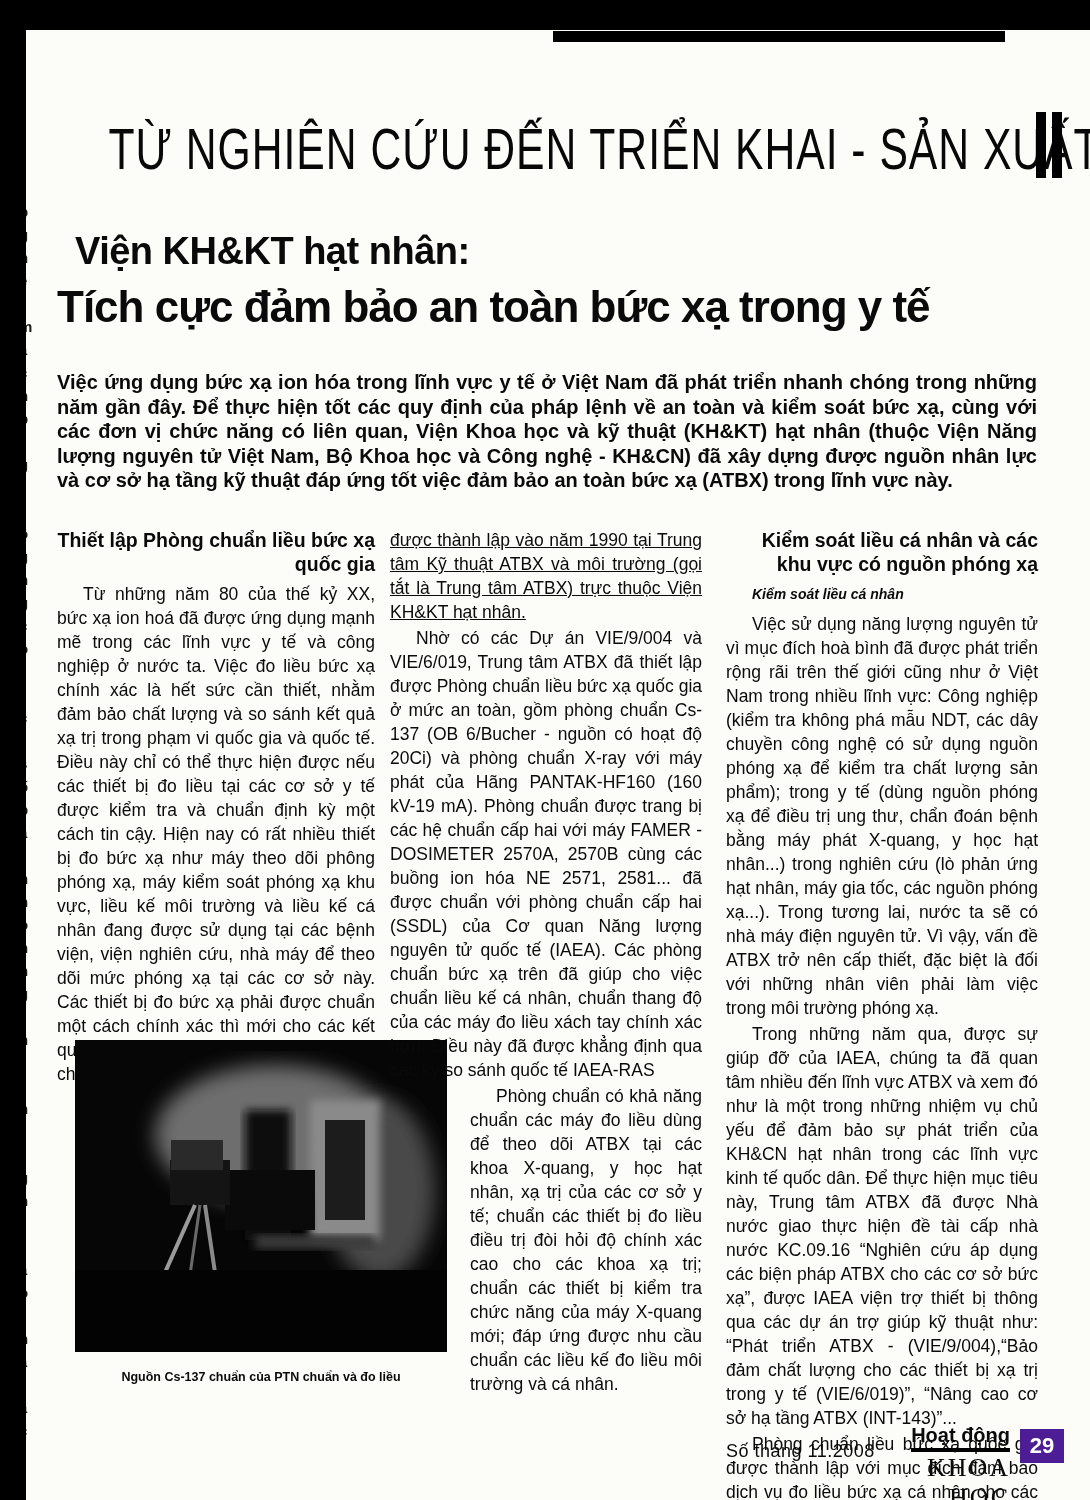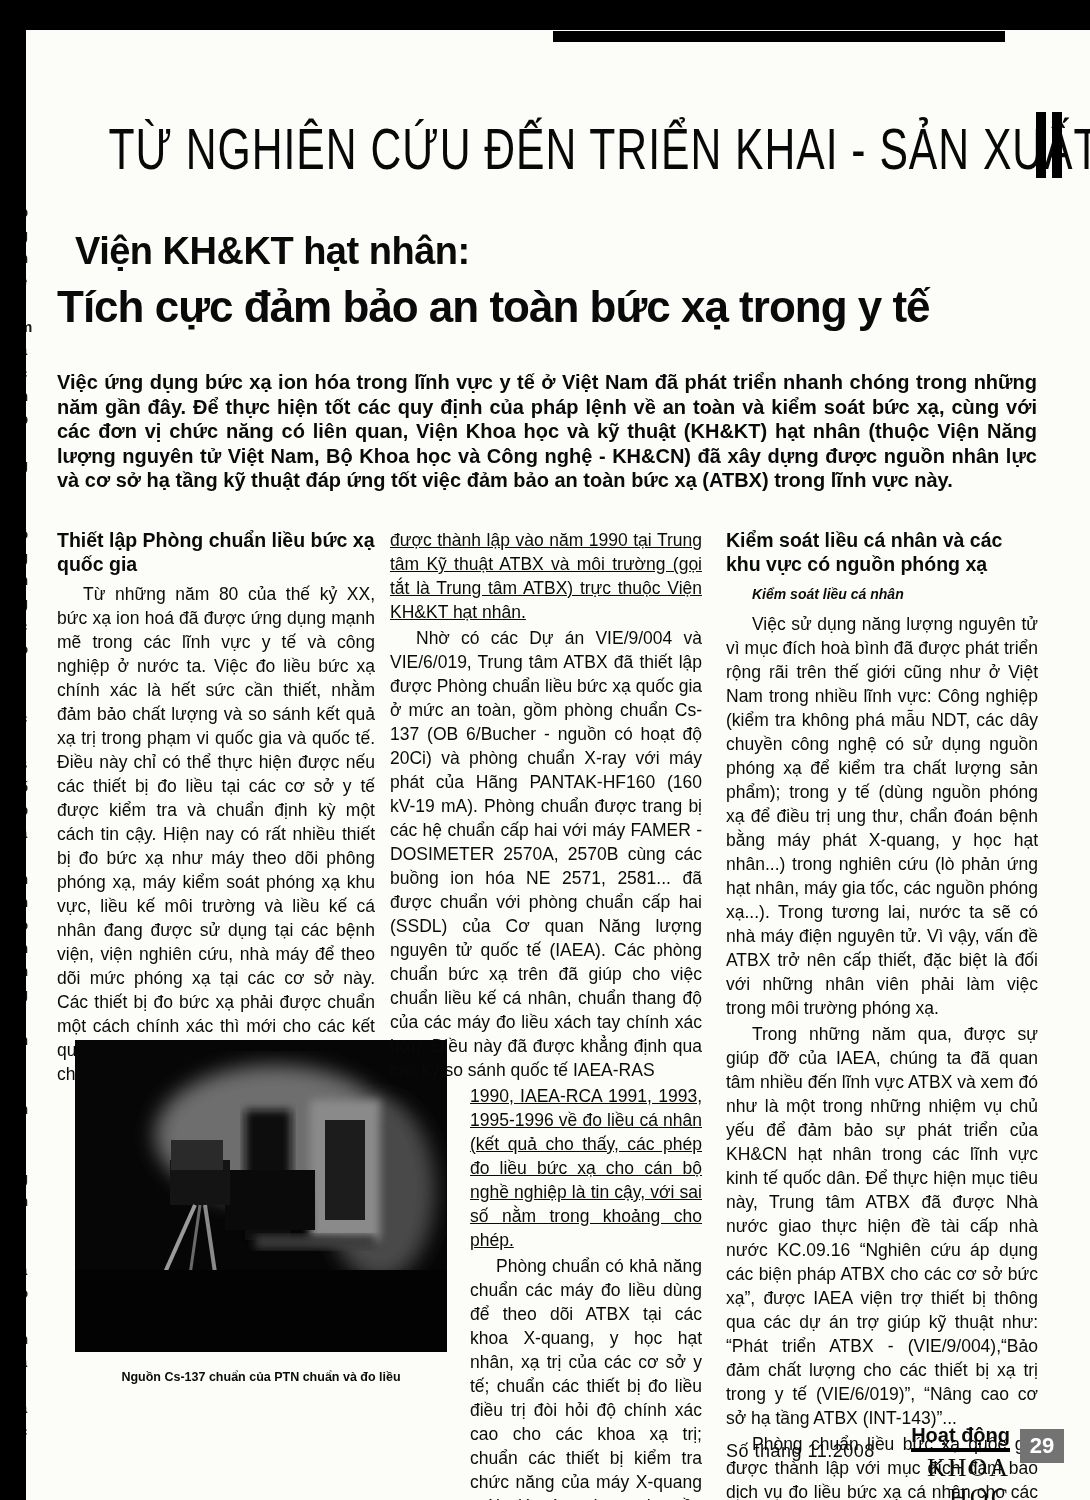--- a/index.html
+++ b/index.html
@@ -34,40 +34,40 @@
 
   .lead{position:absolute;left:57px;top:370px;width:980px;
     font-size:20px;font-weight:bold;line-height:24.6px;text-align:justify;}
 
   .col{position:absolute;top:528px;font-size:17.5px;line-height:24px;text-align:justify;}
   .col1{left:57px;width:318px;}
   .col2{left:390px;width:312px;}
   .col3{left:726px;width:312px;}
   .col p{margin:0 0 2px 0;text-indent:26px;}
   .col p.noindent{text-indent:0;text-decoration:underline;}
-  .col-heading{font-size:19.5px;font-weight:bold;line-height:24px;text-align:left;
+  .col-heading{font-size:19.5px;font-weight:bold;line-height:24px;text-align:right;
     text-indent:0;margin:0 0 6px 0;}
   .sub-heading{font-family:Liberation Sans, sans-serif;
     font-style:italic;font-weight:bold;font-size:14px;margin:2px 0 6px 0;text-indent:26px;}
   .narrow{margin-left:80px;}
 
   .photo{position:absolute;left:75px;top:1040px;width:372px;height:312px;
     background:#050505;overflow:hidden;}
   .photo svg{display:block;}
   .caption{position:absolute;left:75px;top:1358px;width:372px;text-align:center;
     font-size:12.5px;font-weight:bold;margin-top:12px;}
 
   .footer-issue{position:absolute;left:726px;top:1441px;font-size:18px;letter-spacing:0.5px;}
   .footer-brand{position:absolute;left:860px;top:1424px;width:150px;text-align:right;}
   .footer-brand .brand-top{display:inline-block;font-size:20px;font-weight:bold;
     border-bottom:4px solid #000;padding-bottom:1px;}
   .footer-brand .brand-bottom{font-family:"Liberation Serif","DejaVu Serif",serif;
     font-size:26px;letter-spacing:2px;margin-top:1px;}
   .page-number{position:absolute;left:1020px;top:1429px;width:44px;height:34px;
-    background:#737373;color:#fff;font-size:22px;font-weight:bold;
+    background:#4c1d95;color:#fff;font-size:22px;font-weight:bold;
     display:flex;align-items:center;justify-content:center;}
 </style>
 </head>
 <body>
 
 <div class="page">
 
   <div class="bar left-bar"></div>
   <div class="bar top-bar"></div>
   <div class="bar top-bar2"></div>
@@ -169,21 +169,20 @@
       <rect x="180" y="195" width="120" height="14" fill="#3a3a3a" filter="url(#b2)"></rect>
       <rect x="0" y="230" width="372" height="82" fill="#030303"></rect>
     </svg>
   </div>
   <div class="caption">Nguồn Cs-137 chuẩn của PTN chuẩn và đo liều</div>
 
   <div class="col col2">
     <p class="noindent">được thành lập vào năm 1990 tại Trung tâm Kỹ thuật ATBX và môi trường (gọi tắt là Trung tâm ATBX) trực thuộc Viện KH&amp;KT hạt nhân.</p>
     <p>Nhờ có các Dự án VIE/9/004 và VIE/6/019, Trung tâm ATBX đã thiết lập được Phòng chuẩn liều bức xạ quốc gia ở mức an toàn, gồm phòng chuẩn Cs-137 (OB 6/Bucher - nguồn có hoạt độ 20Ci) và phòng chuẩn X-ray với máy phát của Hãng PANTAK-HF160 (160 kV-19 mA). Phòng chuẩn được trang bị các hệ chuẩn cấp hai với máy FAMER - DOSIMETER 2570A, 2570B cùng các buồng ion hóa NE 2571, 2581... đã được chuẩn với phòng chuẩn cấp hai (SSDL) của Cơ quan Năng lượng nguyên tử quốc tế (IAEA). Các phòng chuẩn bức xạ trên đã giúp cho việc chuẩn liều kế cá nhân, chuẩn thang độ của các máy đo liều xách tay chính xác hơn. Điều này đã được khẳng định qua các kỳ so sánh quốc tế IAEA-RAS</p>
     <div class="narrow">
-      <p class="noindent">1990, IAEA-RCA 1991, 1993, 1995-1996 về đo liều cá nhân (kết quả cho thấy, các phép đo liều bức xạ cho cán bộ nghề nghiệp là tin cậy, với sai số nằm trong khoảng cho phép.</p>
       <p>Phòng chuẩn có khả năng chuẩn các máy đo liều dùng để theo dõi ATBX tại các khoa X-quang, y học hạt nhân, xạ trị của các cơ sở y tế; chuẩn các thiết bị đo liều điều trị đòi hỏi độ chính xác cao cho các khoa xạ trị; chuẩn các thiết bị kiểm tra chức năng của máy X-quang mới; đáp ứng được nhu cầu chuẩn các liều kế đo liều môi trường và cá nhân.</p>
     </div>
   </div>
 
   <div class="col col3">
     <div class="col-heading">Kiểm soát liều cá nhân và các khu vực có nguồn phóng xạ</div>
     <div class="sub-heading">Kiểm soát liều cá nhân</div>
     <p>Việc sử dụng năng lượng nguyên tử vì mục đích hoà bình đã được phát triển rộng rãi trên thế giới cũng như ở Việt Nam trong nhiều lĩnh vực: Công nghiệp (kiểm tra không phá mẫu NDT, các dây chuyền công nghệ có sử dụng nguồn phóng xạ để kiểm tra chất lượng sản phẩm); trong y tế (dùng nguồn phóng xạ để điều trị ung thư, chẩn đoán bệnh bằng máy phát X-quang, y học hạt nhân...) trong nghiên cứu (lò phản ứng hạt nhân, máy gia tốc, các nguồn phóng xạ...). Trong tương lai, nước ta sẽ có nhà máy điện nguyên tử. Vì vậy, vấn đề ATBX trở nên cấp thiết, đặc biệt là đối với những nhân viên phải làm việc trong môi trường phóng xạ.</p>
     <p>Trong những năm qua, được sự giúp đỡ của IAEA, chúng ta đã quan tâm nhiều đến lĩnh vực ATBX và xem đó như là một trong những nhiệm vụ chủ yếu để đảm bảo sự phát triển của KH&amp;CN hạt nhân trong các lĩnh vực kinh tế quốc dân. Để thực hiện mục tiêu này, Trung tâm ATBX đã được Nhà nước giao thực hiện đề tài cấp nhà nước KC.09.16 “Nghiên cứu áp dụng các biện pháp ATBX cho các cơ sở bức xạ”, được IAEA viện trợ thiết bị thông qua các dự án trợ giúp kỹ thuật như: “Phát triển ATBX - (VIE/9/004),“Bảo đảm chất lượng cho các thiết bị xạ trị trong y tế (VIE/6/019)”, “Nâng cao cơ sở hạ tầng ATBX (INT-143)”...</p>
     <p>Phòng chuẩn liều bức xạ quốc gia được thành lập với mục đích đảm bảo dịch vụ đo liều bức xạ cá nhân cho các nhân viên làm việc trong môi trường phóng xạ. Việc kiểm tra liều bức xạ cá nhân dựa trên khuyến cáo của ủy ban quốc tế về an toàn trong chẩn đoán phóng</p>

